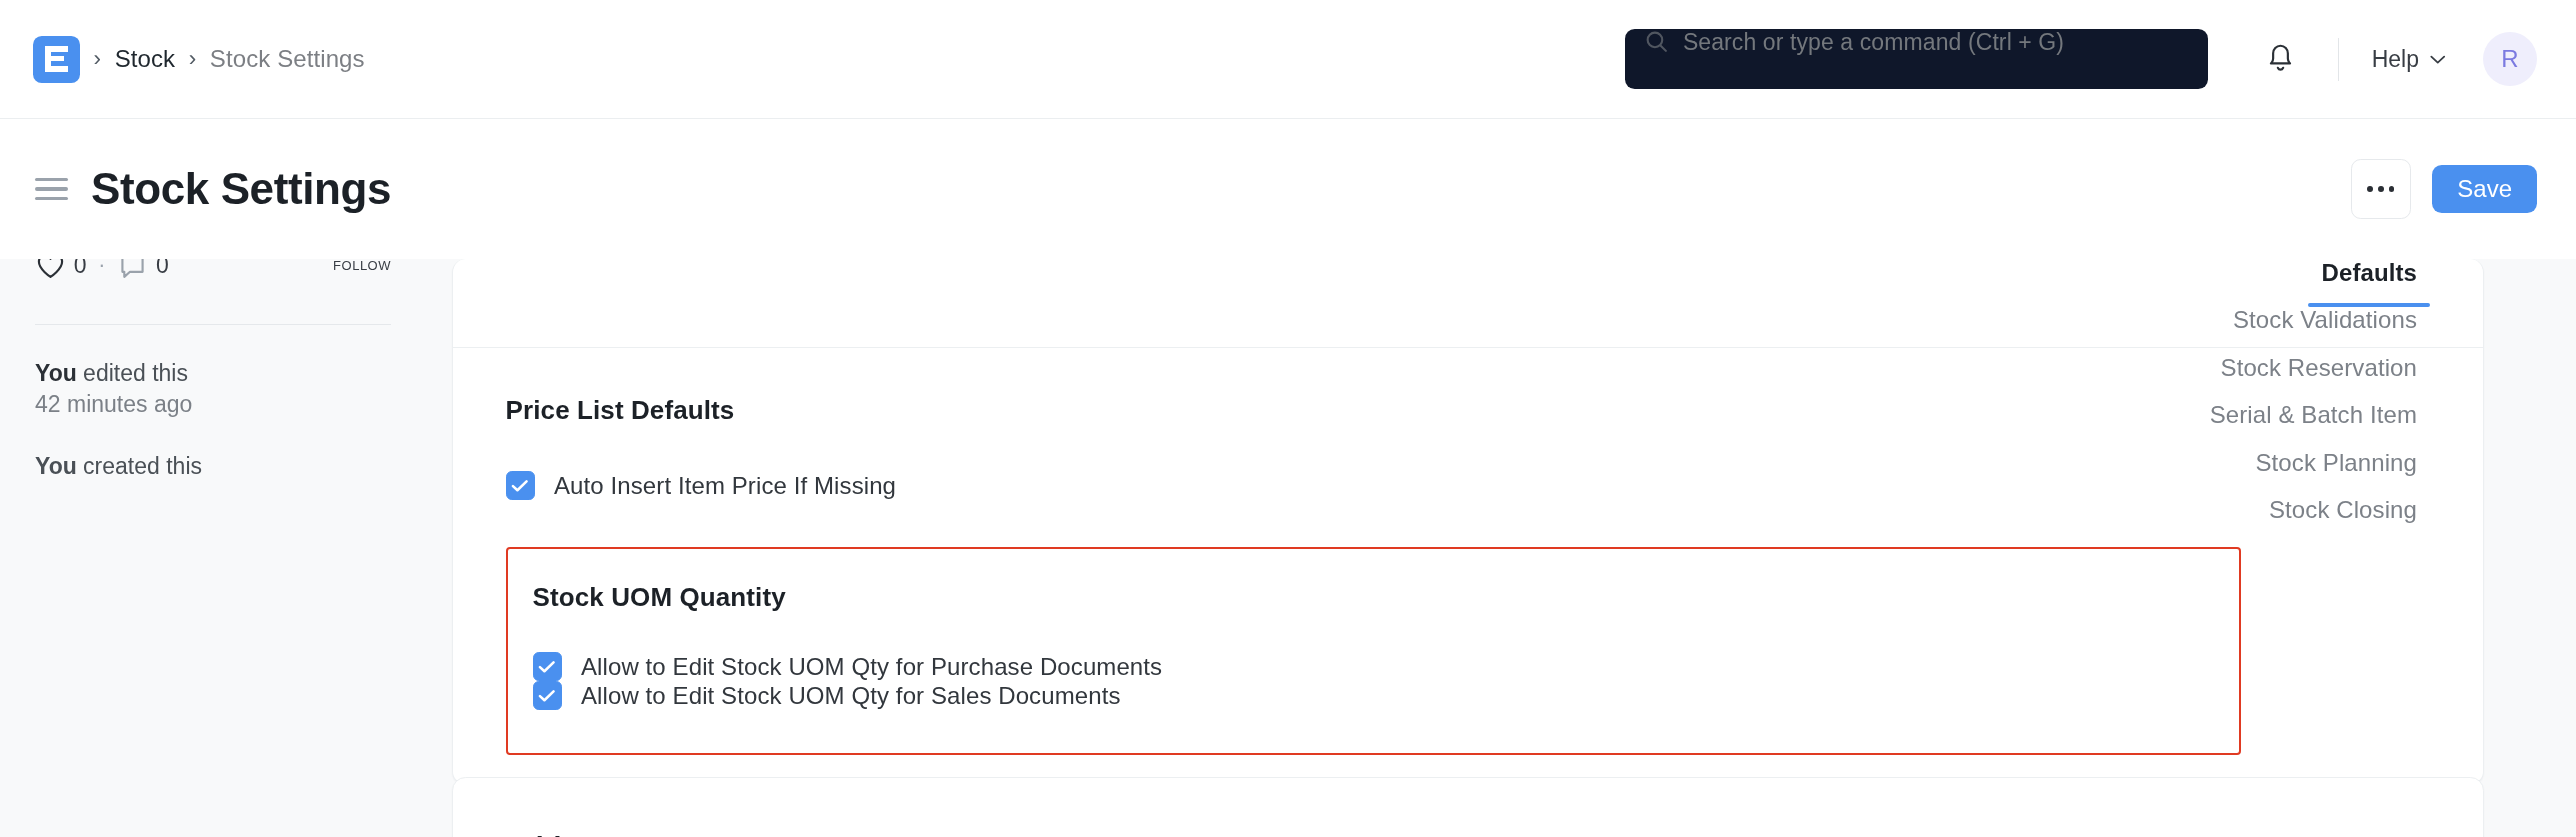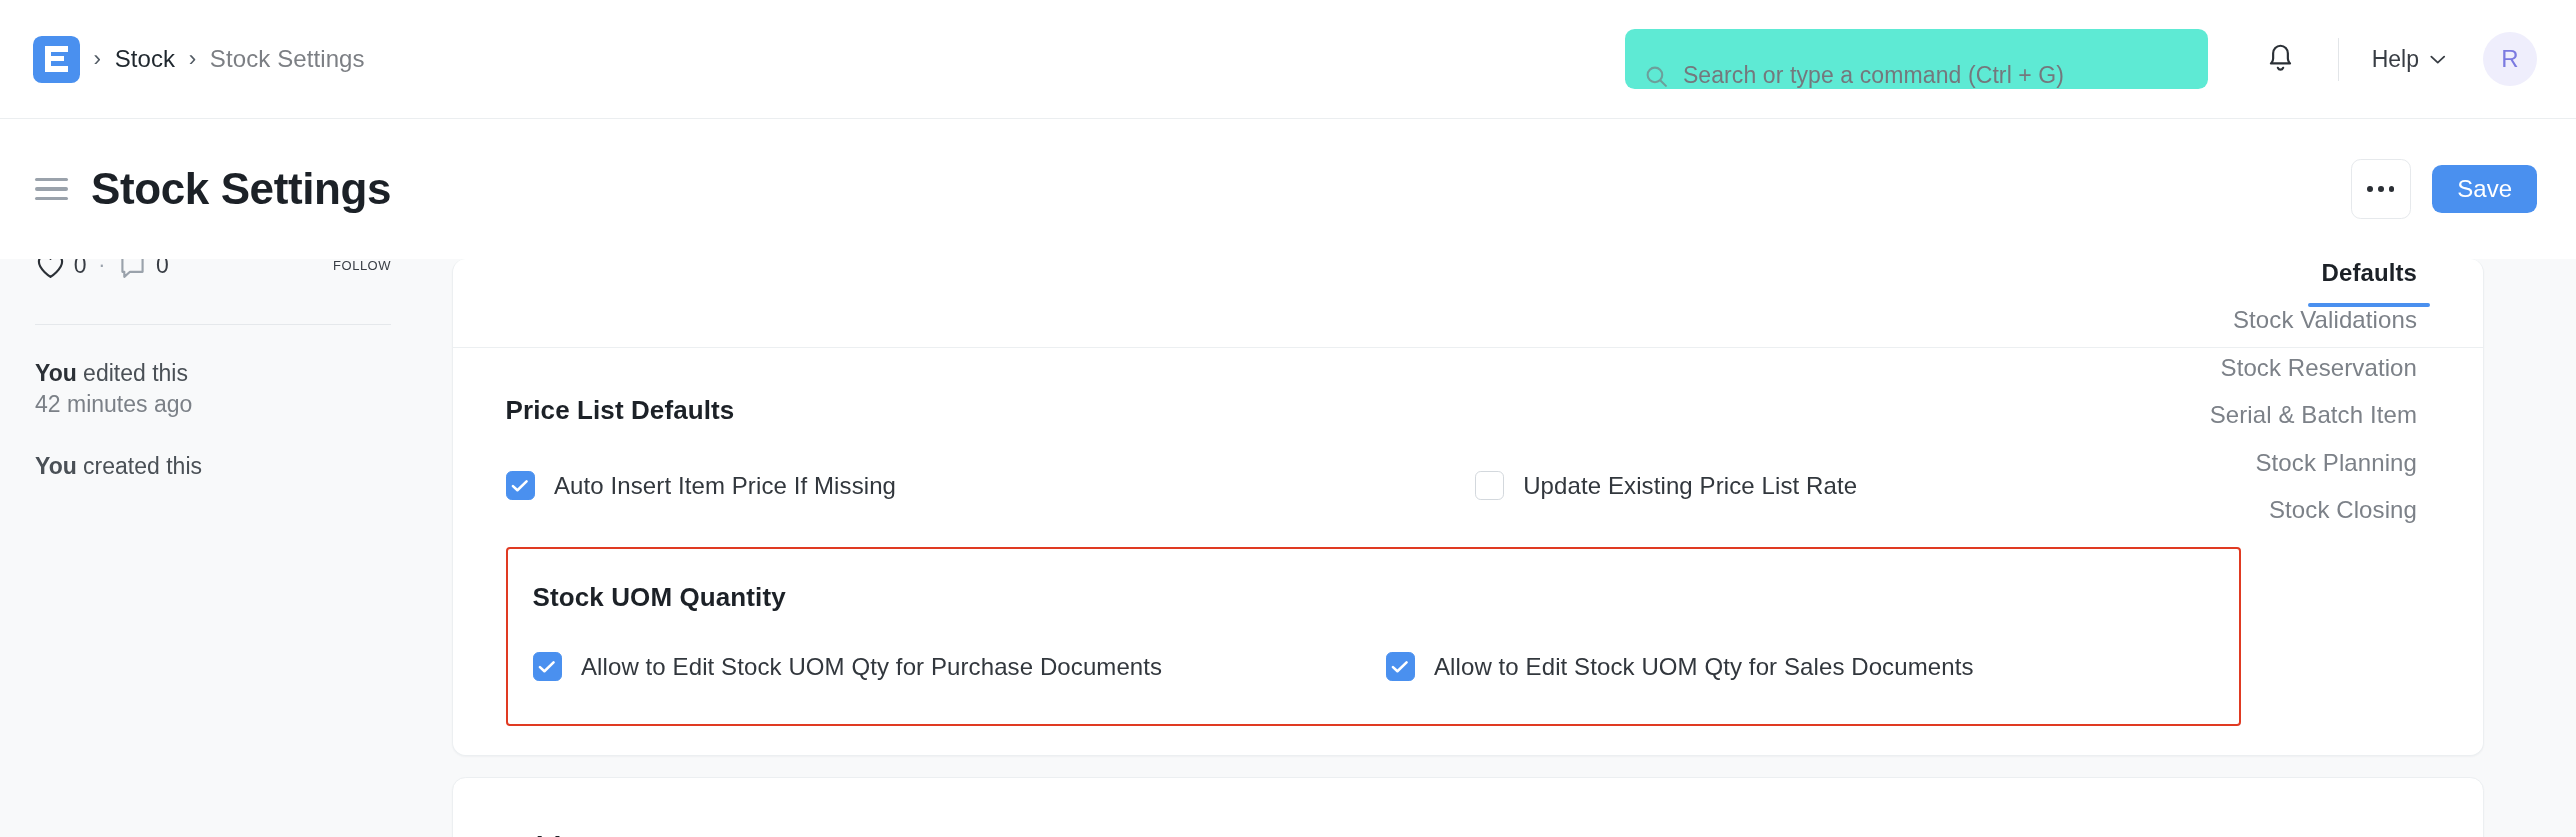--- a/index.html
+++ b/index.html
@@ -42,21 +42,21 @@
     letter-spacing: 0.1px;
   }
   .crumb-current { font-size: 24px; color: #7c7f84; letter-spacing: 0.1px; }
 
   .nav-right {
     margin-left: auto; display: flex; align-items: center;
     padding-right: 39px; gap: 0;
   }
   .search-box {
     width: 583px; height: 60px; border-radius: 9.7px;
-    background: #5eead4; display: flex; align-items: flex-end;
+    background: #0f172a; display: flex; align-items: flex-start;
     padding: 0 19.4px; gap: 13.6px; cursor: text;
   }
   .search-icon { width: 25px; height: 25px; flex-shrink: 0; opacity: .65; }
   .search-placeholder { font-size: 23px; color: #74787d; letter-spacing: 0.1px; }
 
   .bell-btn {
     width: 60px; height: 60px; margin-left: 43px;
     display: flex; align-items: center; justify-content: center;
     border-radius: 7.8px; cursor: pointer;
   }
@@ -164,21 +164,21 @@
     height: 4.9px; background: #4a90ef; border-radius: 1.9px;
   }
   .tab:first-child.active::after { left: 0; right: 13.6px; }
 
   .section { padding: 0 39px; }
   .section-title {
     font-size: 26px; font-weight: bold; color: #1c2127;
     padding: 47px 0 0 13.6px; letter-spacing: 0.1px;
   }
   .cb-grid {
-    display: flex; padding: 45px 0 47px 13.6px;
+    display: flex; padding: 45px 0 47px 13.6px; flex-direction: column;
   }
   .cb-col { width: 1006px; display: flex; align-items: center; }
   .cb-item { display: flex; align-items: center; gap: 19.4px; cursor: pointer; }
   .cb {
     width: 29px; height: 29px; border-radius: 5.8px; flex-shrink: 0;
     display: flex; align-items: center; justify-content: center;
   }
   .cb.on { background: #4a90ef; border: 1px solid #4a90ef; }
   .cb.off { background: #ffffff; border: 1.5px solid #d3d8dd; }
   .cb .tick { width: 17.5px; height: 13.6px; }
@@ -318,26 +318,20 @@
       <div class="section-title">Price List Defaults</div>
       <div class="cb-grid">
         <div class="cb-col">
           <div class="cb-item">
             <span class="cb on">
               <svg class="tick" viewBox="0 0 18 14" fill="none" stroke="#ffffff" stroke-width="2.6">
                 <polyline points="2,7.3 6.6,11.6 16,2.4" stroke-linecap="round" stroke-linejoin="round"></polyline>
               </svg>
             </span>
             <span class="cb-label">Auto Insert Item Price If Missing</span>
-          </div>
-        </div>
-        <div class="cb-col">
-          <div class="cb-item">
-            <span class="cb off"></span>
-            <span class="cb-label">Update Existing Price List Rate</span>
           </div>
         </div>
       </div>
     </div>
 
     <div class="section">
       <div class="highlight-block">
         <div class="section-title">Stock UOM Quantity</div>
         <div class="cb-grid">
           <div class="cb-col">

